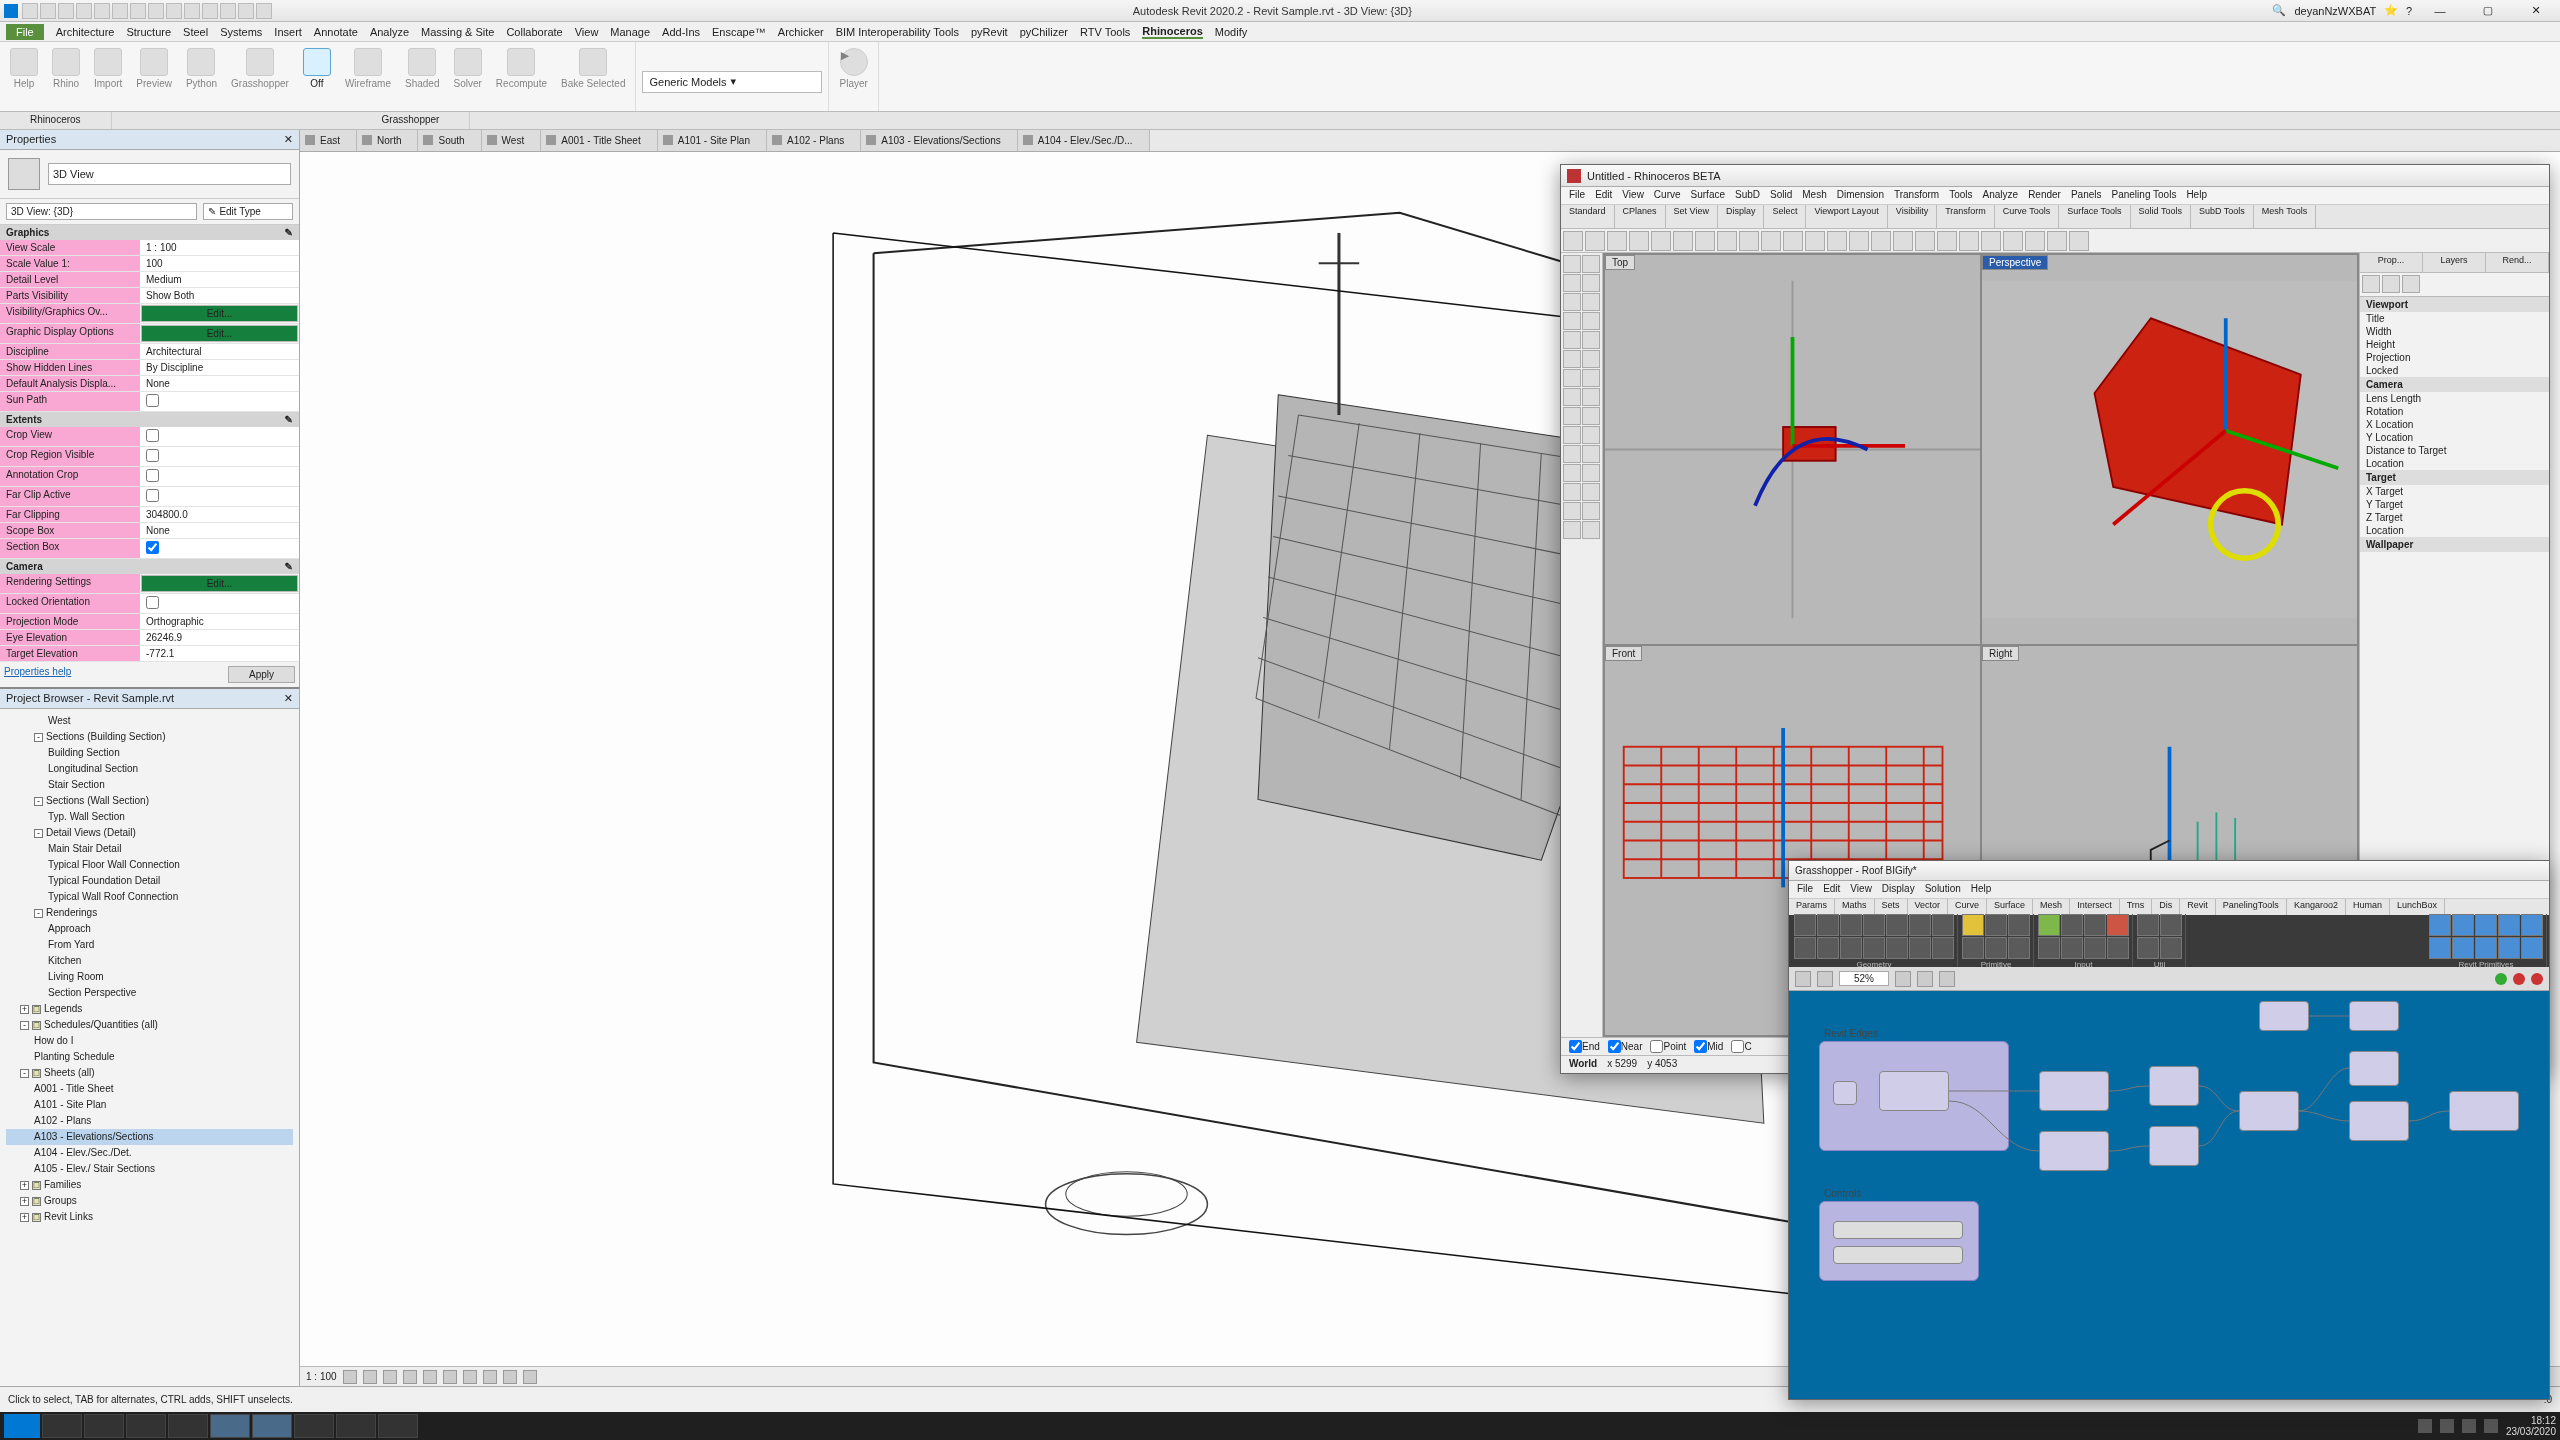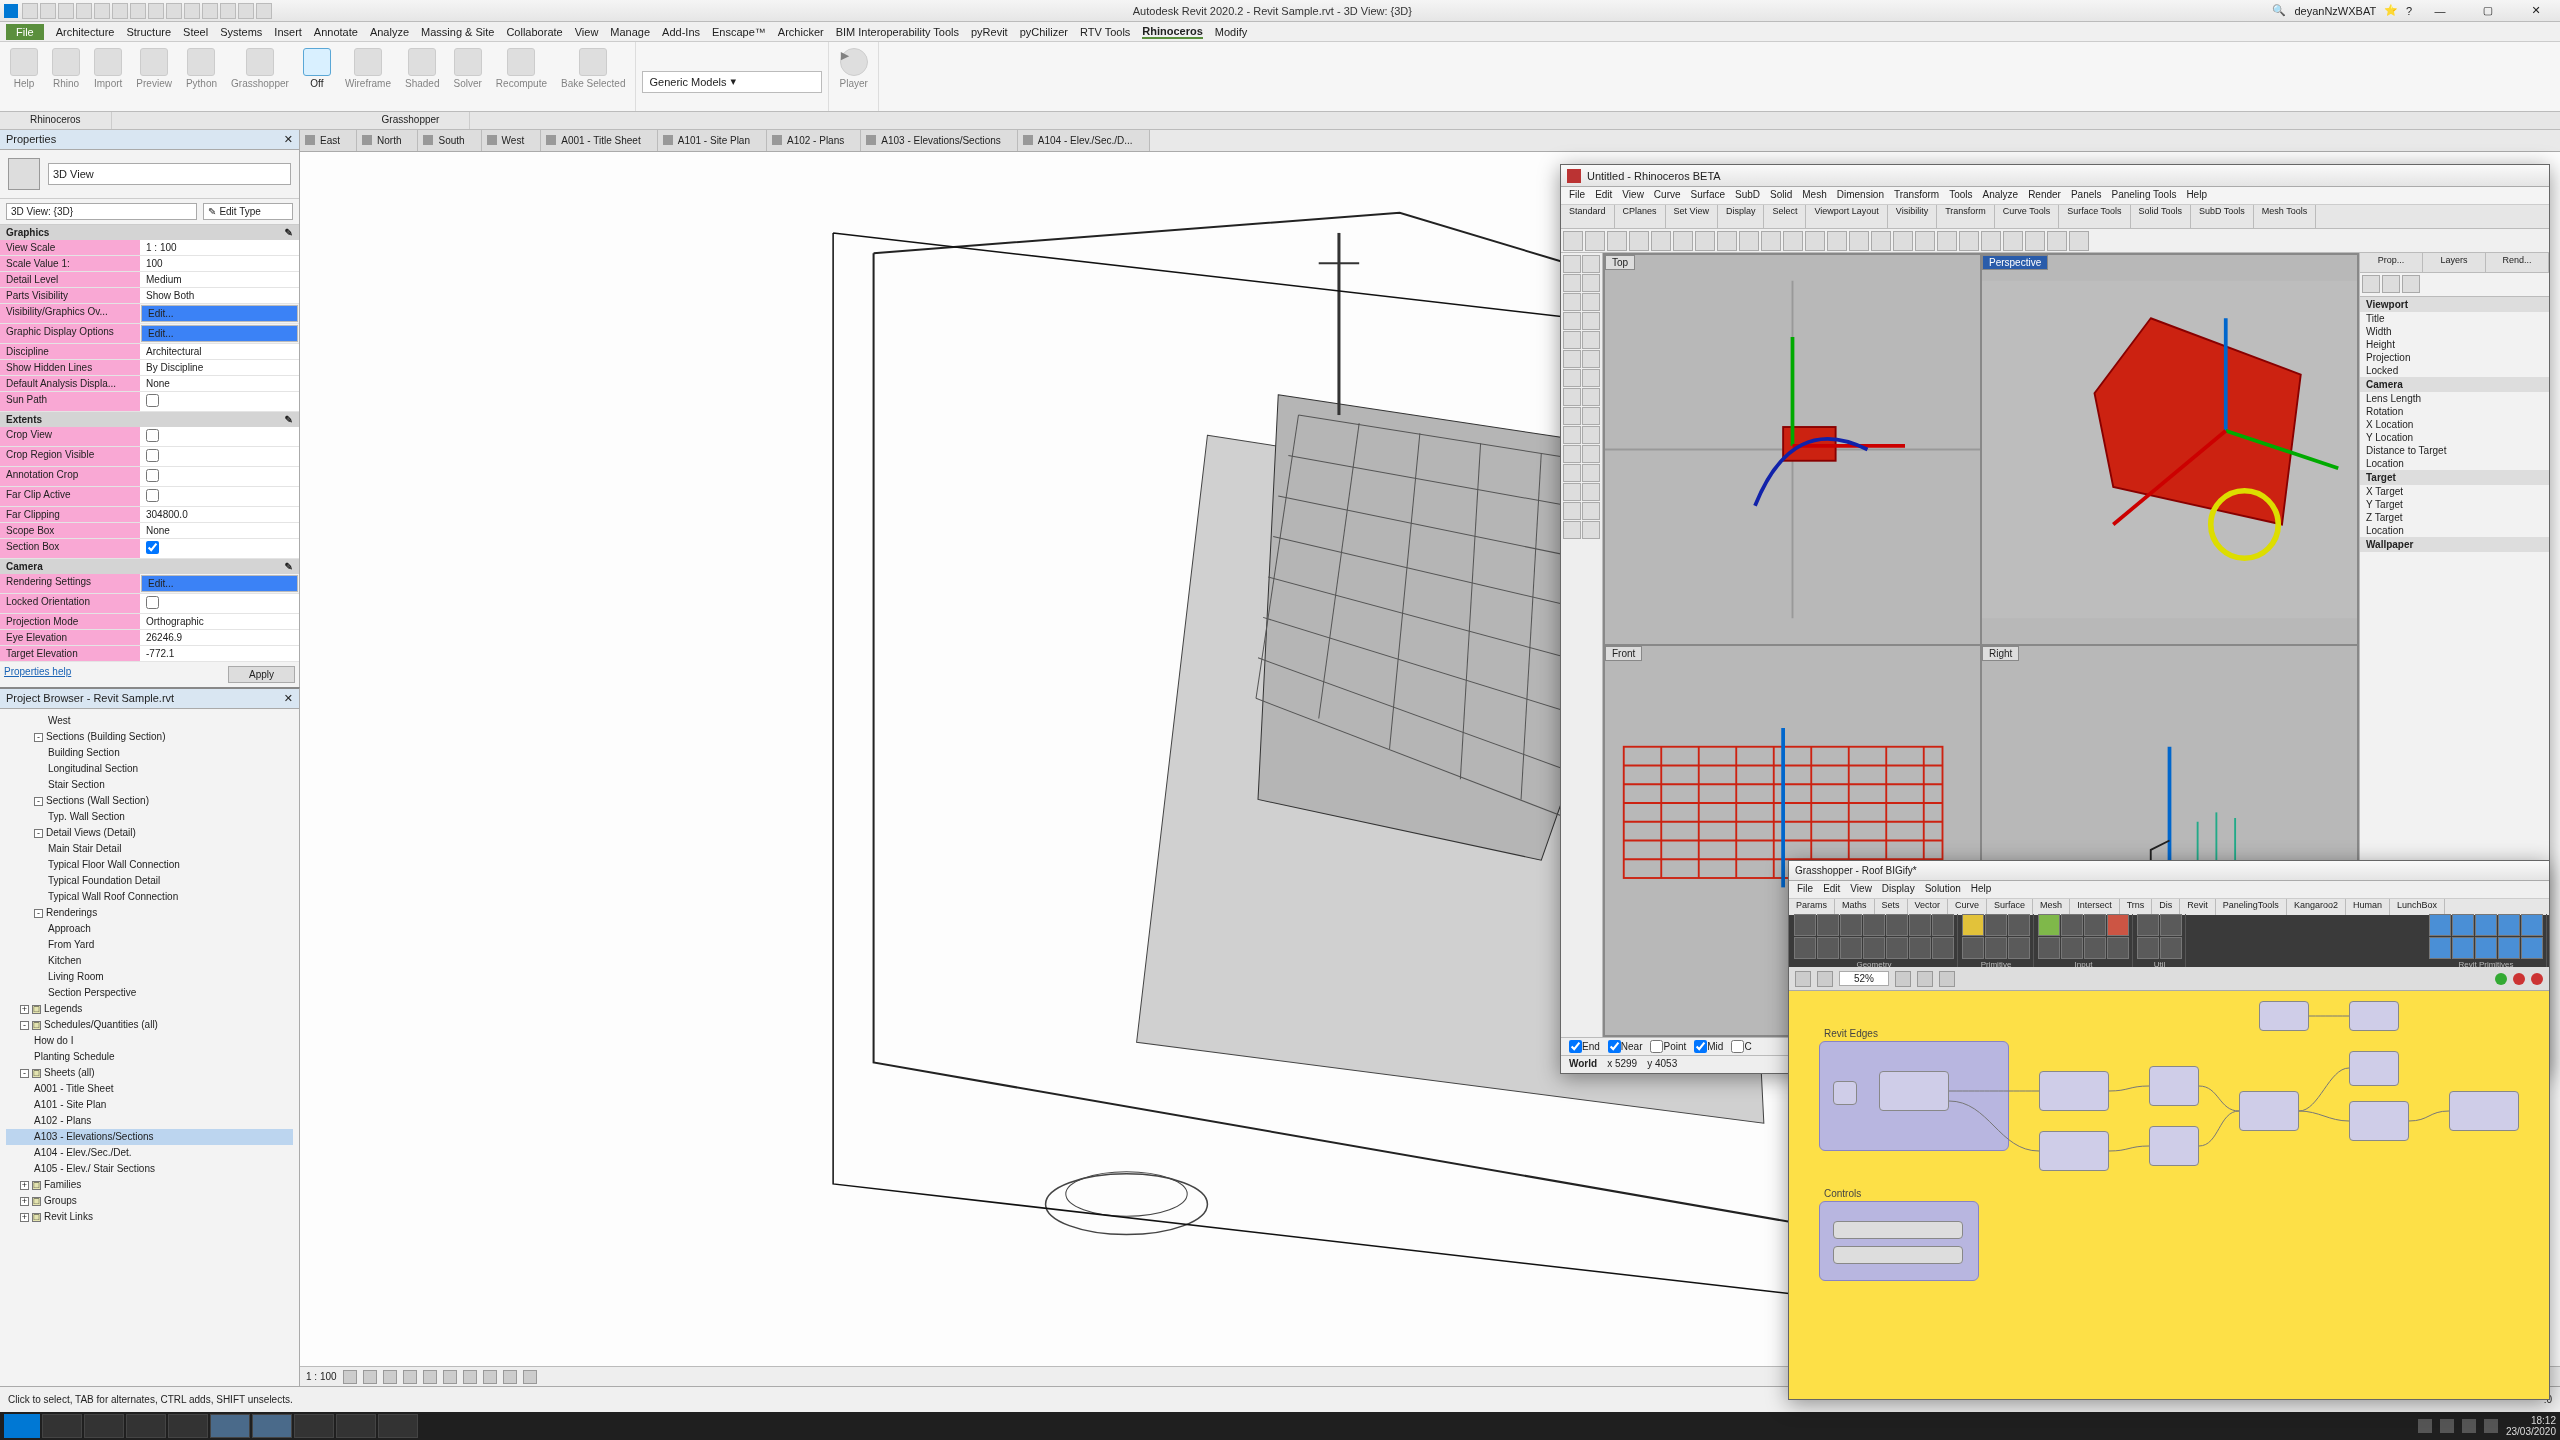--- a/index.html
+++ b/index.html
@@ -38,21 +38,21 @@
 .pal .type { display: flex; align-items: center; gap: 8px; padding: 8px; border-bottom: 1px solid #ccc; }
 .pal .type .cube { width: 32px; height: 32px; background: #ddd; border: 1px solid #999; }
 .pal .type .sel { flex: 1; border: 1px solid #aaa; background: #fff; padding: 4px; }
 .pal .row2 { display: flex; padding: 4px 6px; gap: 6px; border-bottom: 1px solid #ccc; }
 .pal .row2 .l { flex: 1; border: 1px solid #aaa; background: #fff; padding: 2px 4px; font-size: 10px; }
 .pal .row2 .r { width: 90px; border: 1px solid #aaa; background: #fff; padding: 2px 4px; font-size: 10px; display:flex; align-items:center; gap:3px;}
 .pal .cat { background: #d4d4d4; padding: 2px 6px; font-weight: bold; font-size: 10px; display:flex; justify-content:space-between; }
 .pal .prow { display: flex; font-size: 10px; border-bottom: 1px solid #e4e4e4; }
 .pal .prow .k { width: 140px; padding: 2px 6px; background: #f9a8d4; }
 .pal .prow .v { flex: 1; padding: 2px 6px; background: #fff; }
-.pal .prow .v.btn { background: #3b82f6; border: 1px solid #bbb; margin: 1px; }
+.pal .prow .v.btn { text-align: center; background: #15803d; border: 1px solid #bbb; margin: 1px; }
 .pal .prow .v input[type=checkbox]{ margin:0; }
 .pal .foot { margin-top: auto; padding: 4px; display: flex; gap: 0; }
 .pal .foot .link { color: #1a63b5; text-decoration: underline; font-size: 10px; flex:1; }
 .pal .foot .apply { background: #ddd; border: 1px solid #aaa; padding: 2px 20px; font-size: 10px; }
 
 
 .browser { border-top: 2px solid #888; }
 .browser .head { background: #d9e6f2; }
 .tree { padding: 4px 6px; font-size: 10px; line-height: 16px; overflow: auto; }
 .tree .n { white-space: nowrap; }
@@ -111,21 +111,21 @@
 .gh .gtool i { width: 22px; height: 22px; background: #5a5a5a; border: 1px solid #777; display:inline-block;}
 .gh .gtool i.g{ background:#7fb84a;}
 .gh .gtool i.y{ background:#e2c23a;}
 .gh .gtool i.r{ background:#c54;}
 .gh .gtool i.b{ background:#4a8fd6;}
 .gh .gtool .lbl{ color:#bbb; font-size:8px; text-align:center;}
 .gh .gbar { height: 24px; background: #ddd; display: flex; align-items: center; gap: 6px; padding: 0 6px; border-bottom: 1px solid #aaa; font-size:10px;}
 .gh .gbar .pct{ border:1px solid #aaa; background:#fff; padding:1px 14px;}
 .gh .gbar .ic{ width:16px;height:16px;background:#ccc;border:1px solid #999;}
 .gh .gbar .dot{ width:12px;height:12px;border-radius:50%;}
-.gh .canvas { flex: 1; background: #fde047; position: relative; }
+.gh .canvas { flex: 1; background: #0369a1; position: relative; }
 .gh .group { position: absolute; background: #b8b6e0; border: 1px solid #8884c4; border-radius: 6px; }
 .gh .group .glabel{ position:absolute; top:-14px; left:4px; font-size:10px; color:#444;}
 .gh .comp { position: absolute; background: #cfcde8; border: 1px solid #888; border-radius: 4px; }
 
 
 .status { height: 26px; background: #f0f0f0; border-top: 1px solid #aaa; display: flex; align-items: center; padding: 0 8px; font-size: 10px; justify-content: space-between; }
 
 .taskbar { height: 28px; background: #1f1f1f; display: flex; align-items: center; padding: 0 4px; gap: 2px; }
 .taskbar .tb { width: 40px; height: 24px; background: #333; border: 1px solid #444; }
 .taskbar .tb.active{ background:#4a6a8a;}

